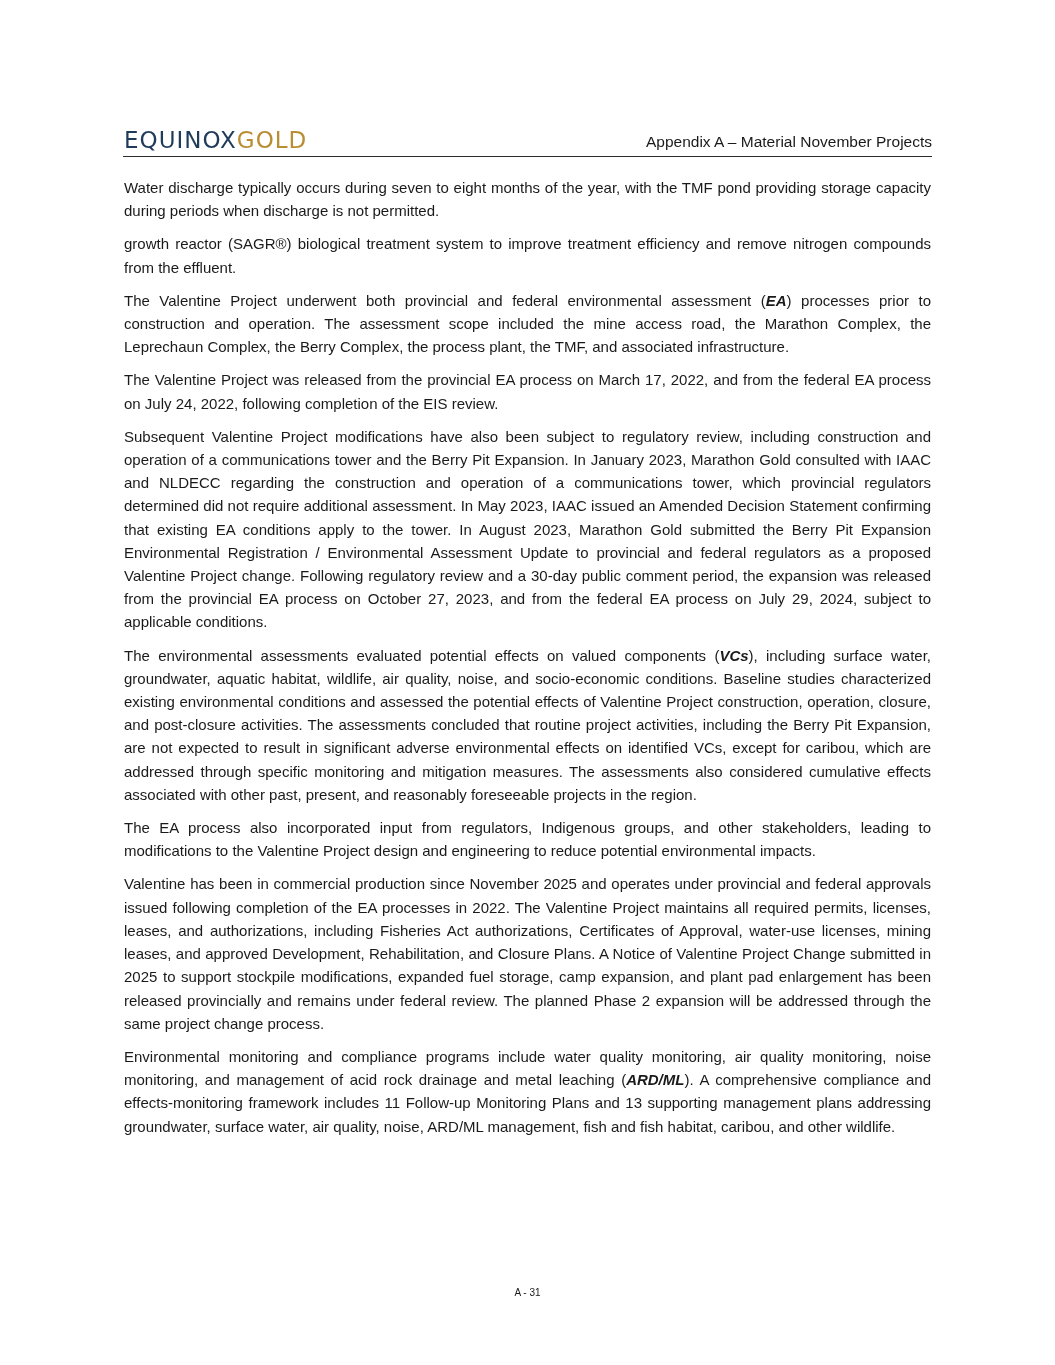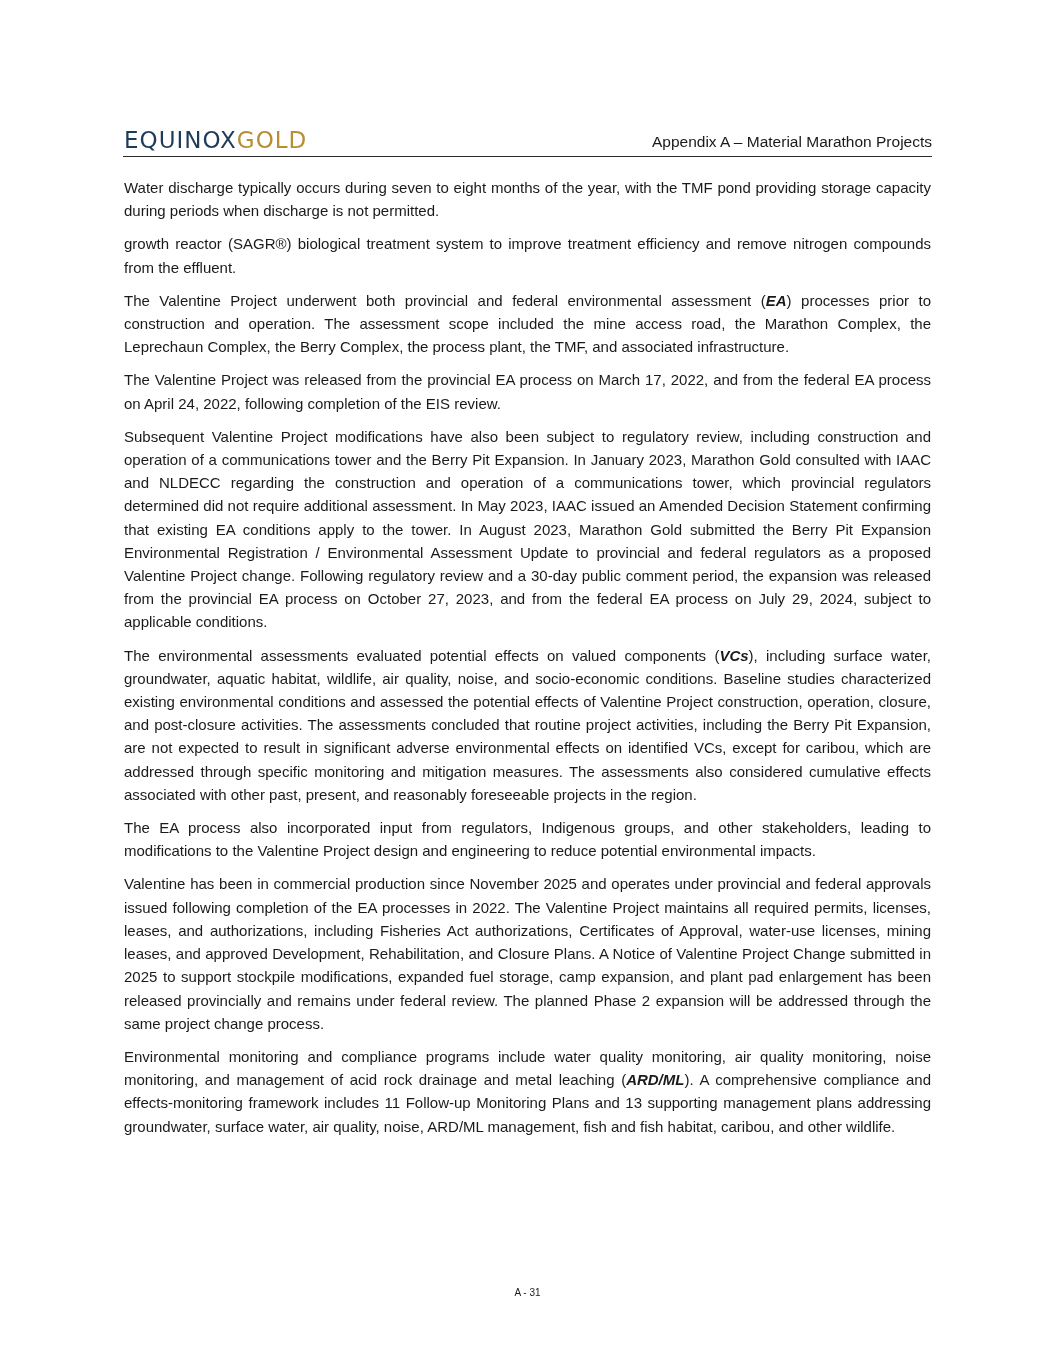--- a/index.html
+++ b/index.html
@@ -17,28 +17,28 @@
     b i, strong em { font-weight: bold; font-style: italic; }
   </style>
 </head>
 <body>
 
 <div class="page">
   <div class="header">
     <div class="logo">
       <span class="blue">EQUIN</span><span class="gold" style="color:#1f3b5a">OX</span><span class="gold">GOLD</span>
     </div>
-    <div class="header-title">Appendix A – Material Marathon Projects</div>
+    <div class="header-title">Appendix A – Material November Projects</div>
   </div>
 
   <div class="content">
     <p>Water discharge typically occurs during seven to eight months of the year, with the TMF pond providing storage capacity during periods when discharge is not permitted.</p>
     <p>growth reactor (SAGR®) biological treatment system to improve treatment efficiency and remove nitrogen compounds from the effluent.</p>
     <p><span>The Valentine Project underwent both provincial and federal environmental assessment (</span><b><i>EA</i></b><span>) processes prior to construction and operation. The assessment scope included the mine access road, the Marathon Complex, the Leprechaun Complex, the Berry Complex, the process plant, the TMF, and associated infrastructure.</span></p>
-    <p>The Valentine Project was released from the provincial EA process on March 17, 2022, and from the federal EA process on April 24, 2022, following completion of the EIS review.</p>
+    <p>The Valentine Project was released from the provincial EA process on March 17, 2022, and from the federal EA process on July 24, 2022, following completion of the EIS review.</p>
     <p>Subsequent Valentine Project modifications have also been subject to regulatory review, including construction and operation of a communications tower and the Berry Pit Expansion. In January 2023, Marathon Gold consulted with IAAC and NLDECC regarding the construction and operation of a communications tower, which provincial regulators determined did not require additional assessment. In May 2023, IAAC issued an Amended Decision Statement confirming that existing EA conditions apply to the tower. In August 2023, Marathon Gold submitted the Berry Pit Expansion Environmental Registration / Environmental Assessment Update to provincial and federal regulators as a proposed Valentine Project change. Following regulatory review and a 30-day public comment period, the expansion was released from the provincial EA process on October 27, 2023, and from the federal EA process on July 29, 2024, subject to applicable conditions.</p>
     <p><span>The environmental assessments evaluated potential effects on valued components (</span><b><i>VCs</i></b><span>), including surface water, groundwater, aquatic habitat, wildlife, air quality, noise, and socio-economic conditions. Baseline studies characterized existing environmental conditions and assessed the potential effects of Valentine Project construction, operation, closure, and post-closure activities. The assessments concluded that routine project activities, including the Berry Pit Expansion, are not expected to result in significant adverse environmental effects on identified VCs, except for caribou, which are addressed through specific monitoring and mitigation measures. The assessments also considered cumulative effects associated with other past, present, and reasonably foreseeable projects in the region.</span></p>
     <p>The EA process also incorporated input from regulators, Indigenous groups, and other stakeholders, leading to modifications to the Valentine Project design and engineering to reduce potential environmental impacts.</p>
     <p>Valentine has been in commercial production since November 2025 and operates under provincial and federal approvals issued following completion of the EA processes in 2022. The Valentine Project maintains all required permits, licenses, leases, and authorizations, including Fisheries Act authorizations, Certificates of Approval, water-use licenses, mining leases, and approved Development, Rehabilitation, and Closure Plans. A Notice of Valentine Project Change submitted in 2025 to support stockpile modifications, expanded fuel storage, camp expansion, and plant pad enlargement has been released provincially and remains under federal review. The planned Phase 2 expansion will be addressed through the same project change process.</p>
     <p><span>Environmental monitoring and compliance programs include water quality monitoring, air quality monitoring, noise monitoring, and management of acid rock drainage and metal leaching (</span><b><i>ARD/ML</i></b><span>). A comprehensive compliance and effects-monitoring framework includes 11 Follow-up Monitoring Plans and 13 supporting management plans addressing groundwater, surface water, air quality, noise, ARD/ML management, fish and fish habitat, caribou, and other wildlife.</span></p>
   </div>
 
   <div class="footer">A - 31</div>
 </div>
 

